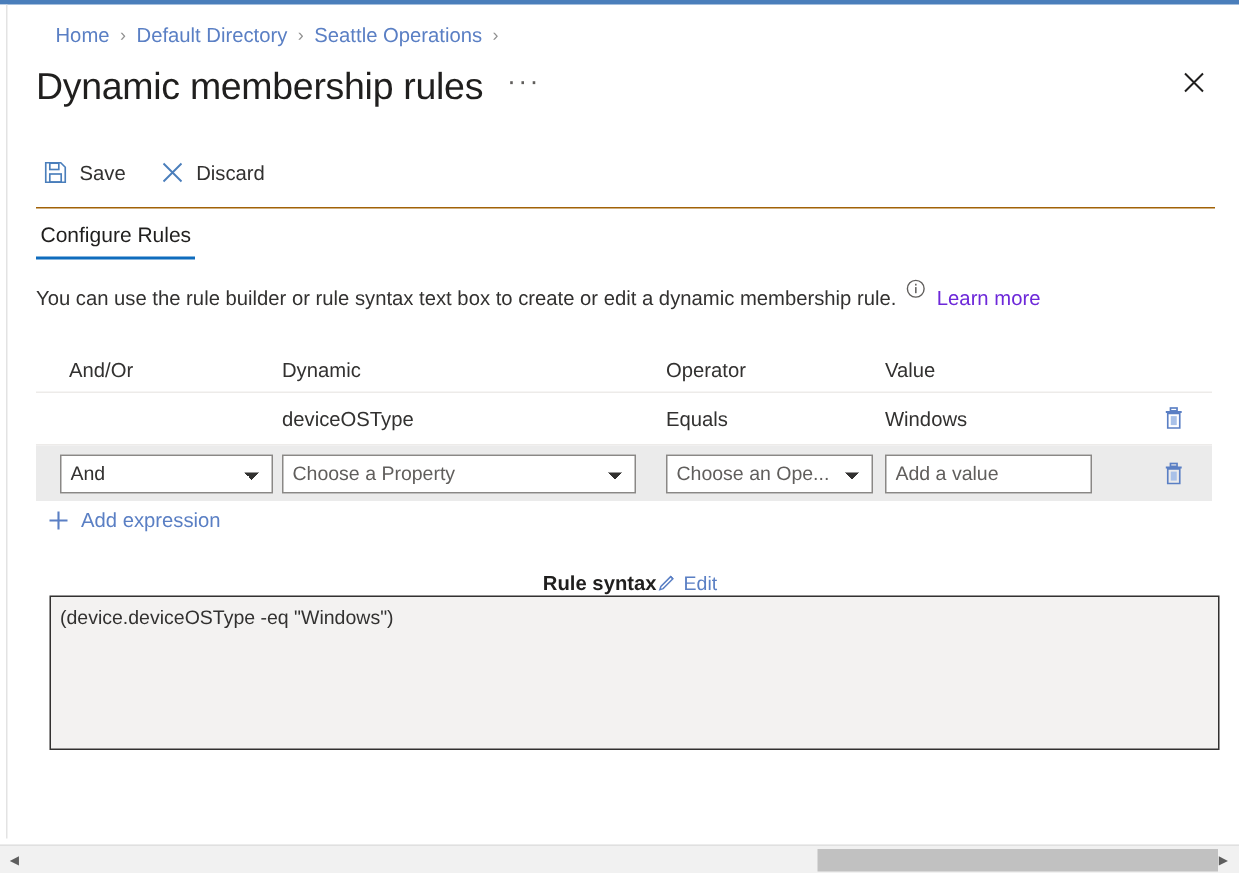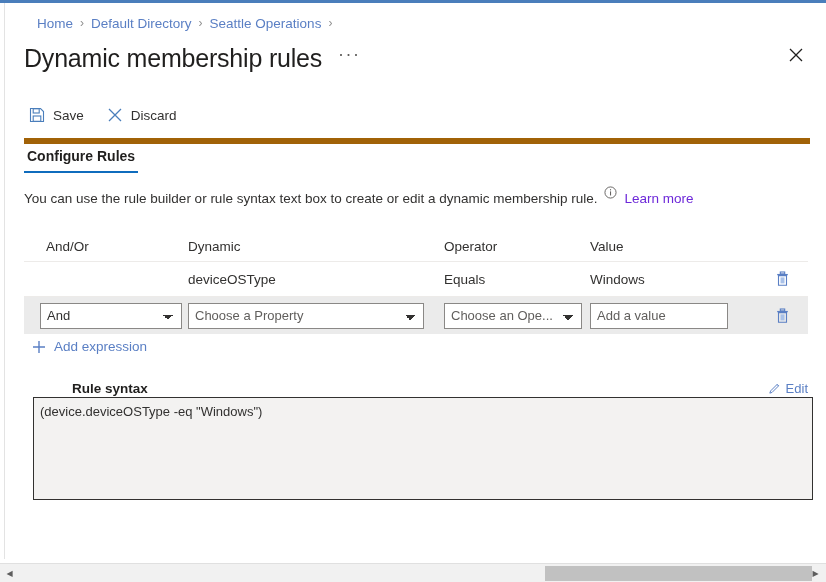--- a/index.html
+++ b/index.html
@@ -106,21 +106,21 @@
 
   
   #command-bar {
     position: absolute;
     left: 18px;
     top: 95px;
     right: 16px;
     height: 34px;
     display: flex;
     align-items: center;
-    border-bottom: 6px solid #a16207;
+    border-bottom: 1px solid #a16207;
     padding-bottom: 6px;
   }
   .cmd-button {
     display: flex;
     align-items: center;
     height: 28px;
     padding: 0 10px 0 4px;
     margin-right: 8px;
     cursor: pointer;
     color: #323130;
@@ -141,21 +141,21 @@
   #tab-strip {
     position: absolute;
     left: 18px;
     top: 145px;
     height: 30px;
     display: flex;
     align-items: flex-start;
   }
   .tab {
     font-size: 14px;
-    font-weight: 700;
+    font-weight: 400;
     color: #201f1e;
     padding: 0 3px 7px 3px;
     cursor: pointer;
     border-bottom: 2px solid transparent;
   }
   .tab.active { border-bottom-color: #0f6cbd; }
 
   
   #description-row {
     position: absolute;
@@ -279,22 +279,21 @@
   }
 
   
   #syntax-header {
     position: absolute;
     left: 26px;
     top: 378px;
     right: 18px;
     display: flex;
     align-items: center;
-    justify-content: space-between;
-    margin-left: 40px;
+    justify-content: center;
   }
   #syntax-label {
     font-size: 13.5px;
     font-weight: 700;
     color: #201f1e;
   }
   #edit-link {
     display: flex;
     align-items: center;
     color: #5a7fc4;

